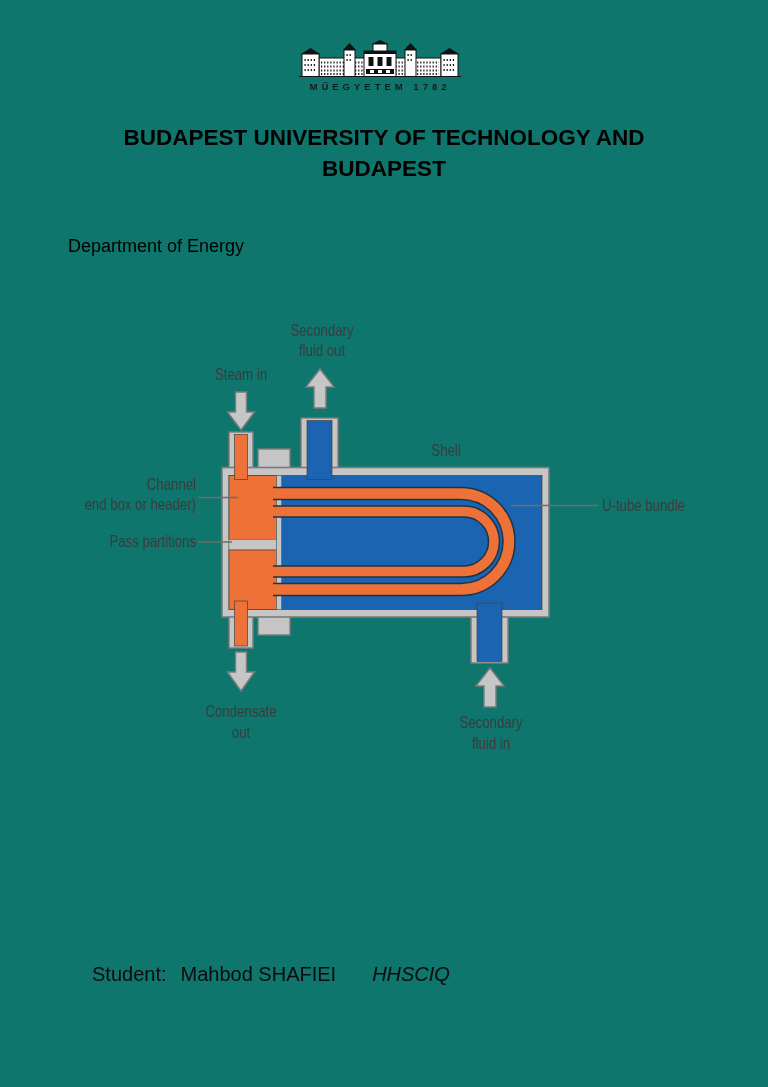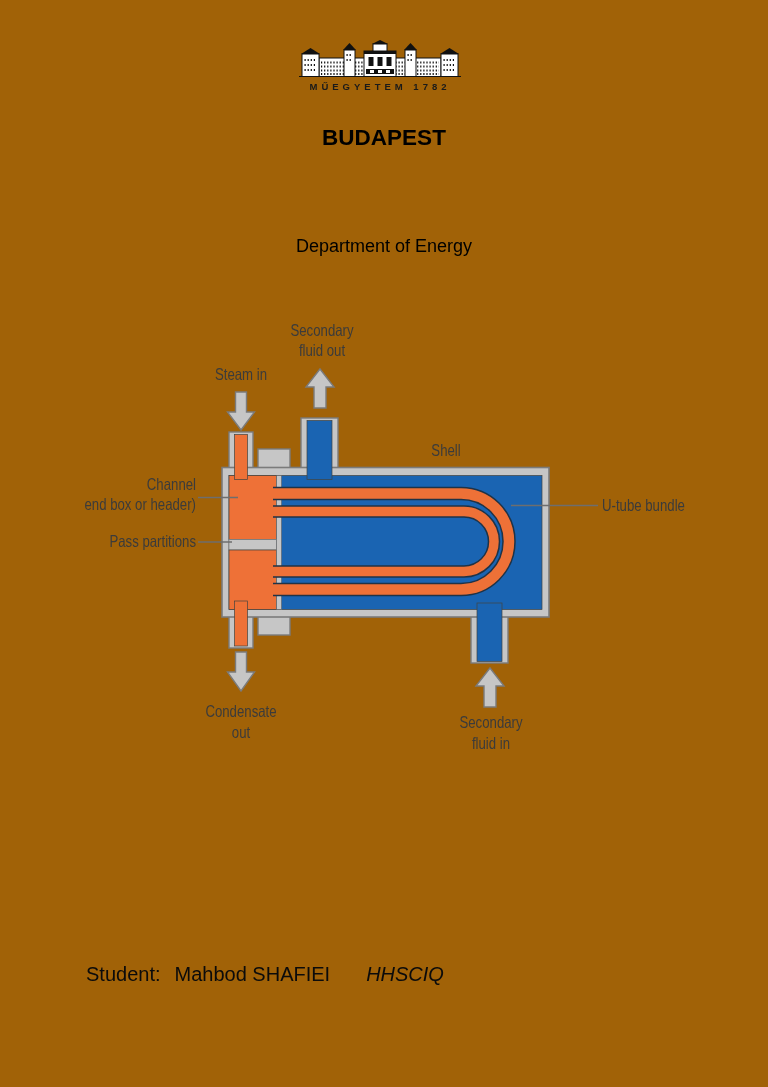--- a/index.html
+++ b/index.html
@@ -1,23 +1,23 @@
 <!DOCTYPE html>
 <html style="--hot-side-orange: #ee7137; --cold-side-blue: #1a64b2; --metal-grey: #c6c6c6; --outline-grey: #7b7b7b; --tube-outline: #1f3347; --pipe-outline: #44443f; --label-text: #3b3b3b;"><head>
 <meta charset="utf-8">
 <style>
   html,body{margin:0;padding:0;background:#fff;}
-  .page{position:relative;width:768px;height:1087px;background:#a16207;overflow:hidden;
+  .page{position:relative;width:768px;height:1087px;background:#0f766e;overflow:hidden;
         font-family:"Liberation Sans",sans-serif;}
 
   
   .logo{position:absolute;left:295px;top:40px;width:170px;height:56px;}
   .title{position:absolute;left:84px;top:122px;width:600px;text-align:center;
          font-size:22.5px;font-weight:700;line-height:31px;color:#000;}
-  .subtitle{position:absolute;left:84px;top:236px;width:600px;text-align:center;
+  .subtitle{position:absolute;left:68px;top:236px;width:600px;
             font-size:18px;color:#000;}
 
   
   .diagram{position:absolute;left:85px;top:312px;width:610px;height:450px;}
   .f-metal{fill:var(--metal-grey);stroke:var(--outline-grey);stroke-width:1.4;}
   .f-orange{fill:var(--hot-side-orange);stroke:var(--pipe-outline);stroke-width:.7;}
   .f-blue{fill:var(--cold-side-blue);stroke:var(--pipe-outline);stroke-width:.7;}
   .s-dark{stroke:var(--tube-outline);fill:none;}
   .s-orange{stroke:var(--hot-side-orange);fill:none;}
   .lead{stroke:#6e6e6e;stroke-width:1.4;}
@@ -25,21 +25,21 @@
 
   
   .lg-line{stroke:#111;stroke-width:1;fill:none;}
   .lg-bld{fill:#fff;stroke:#111;stroke-width:1;}
   .lg-dark{fill:#111;}
   .lg-win{stroke:#111;stroke-width:2;stroke-dasharray:1.2 1.9;fill:none;}
   .lg-cap{font-family:"Liberation Sans",sans-serif;font-size:9.5px;font-weight:700;
           letter-spacing:4px;fill:#1a1a1a;}
 
   
-  .student{position:absolute;left:86px;top:963px;font-size:20px;color:#0b0b0b;white-space:nowrap;}
+  .student{position:absolute;left:92px;top:963px;font-size:20px;color:#0b0b0b;white-space:nowrap;}
   .student .lbl{margin-right:14px;}
   .student .name{margin-right:36px;}
   .student .code{font-style:italic;}
 </style>
 </head>
 <body>
 
 <div class="page">
 
   <svg class="logo" viewBox="0 0 170 56" xmlns="http://www.w3.org/2000/svg">
@@ -83,20 +83,21 @@
       <rect fill="#fff" x="83" y="30" width="4" height="3"></rect>
       <rect fill="#fff" x="91" y="30" width="4" height="3"></rect>
 
       <rect class="lg-bld" x="78" y="4" width="14" height="7"></rect>
       <polygon class="lg-dark" points="77,4 85,0 93,4"></polygon>
     </g>
     <text class="lg-cap" x="85" y="50" text-anchor="middle">MŰEGYETEM 1782</text>
   </svg>
 
   <div class="title">
+    <div>BUDAPEST UNIVERSITY OF TECHNOLOGY AND</div>
     <div>BUDAPEST</div>
   </div>
 
   <div class="subtitle">Department of Energy</div>
 
   <svg class="diagram" viewBox="85 312 610 450" xmlns="http://www.w3.org/2000/svg">
 
     <g>
       <rect class="f-metal" x="229" y="432" width="24" height="44"></rect>
       <rect class="f-metal" x="301" y="418" width="37" height="55"></rect>

